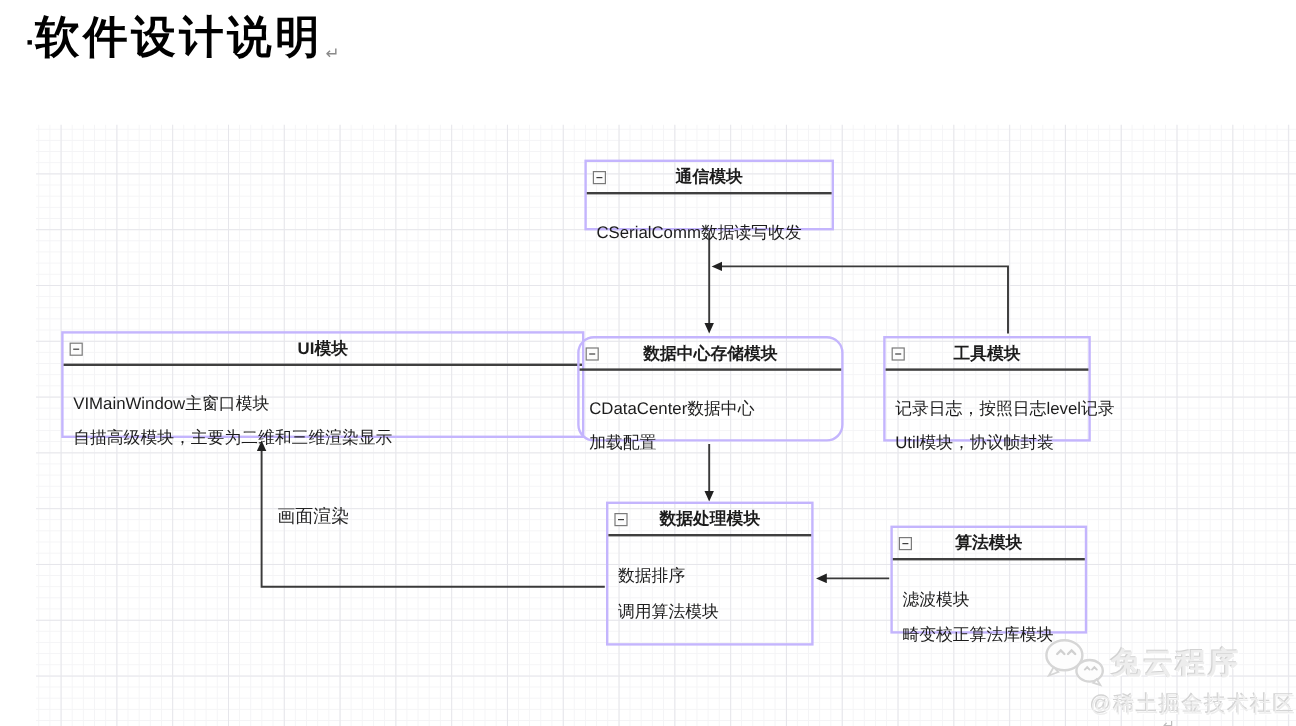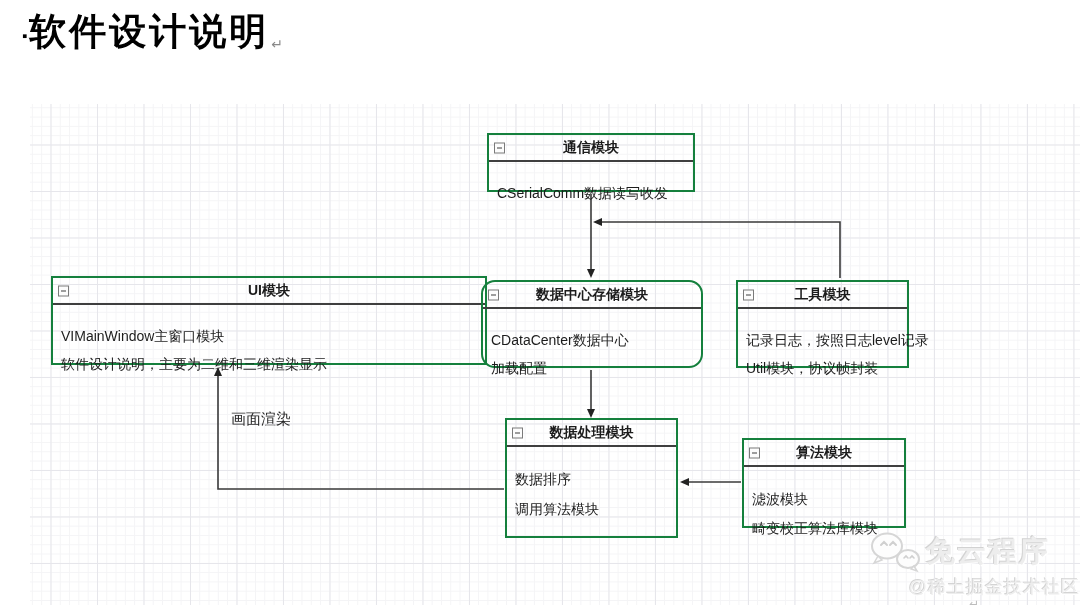--- a/index.html
+++ b/index.html
@@ -21,21 +21,21 @@
     position:absolute;left:30px;top:104px;width:1050px;height:501px;
     background-image:
       linear-gradient(to right,#e6e6eb 1px,transparent 1px),
       linear-gradient(to bottom,#e6e6eb 1px,transparent 1px),
       linear-gradient(to right,#f4f4f6 1px,transparent 1px),
       linear-gradient(to bottom,#f4f4f6 1px,transparent 1px);
     background-size:46.5px 46.5px,46.5px 46.5px,9.3px 9.3px,9.3px 9.3px;
     background-position:-26px -6px;
   }
   
-  .module{position:absolute;border:2px solid #15803d;background:transparent;box-sizing:border-box;color:#1c1c1c;text-align:center;}
+  .module{position:absolute;border:2px solid #c4b5fd;background:transparent;box-sizing:border-box;color:#1c1c1c;text-align:center;}
   .module-header{
     position:relative;height:27px;border-bottom:2px solid #3f3f3f;box-sizing:border-box;
     display:flex;align-items:center;justify-content:center;
     font-size:14px;font-weight:bold;
   }
   .collapse-icon{
     position:absolute;left:5px;top:50%;transform:translateY(-50%);
     width:11px;height:11px;border:1px solid #7a7a7a;background:#fcfcfc;
     display:flex;align-items:center;justify-content:center;box-sizing:border-box;
   }
@@ -46,26 +46,26 @@
   .m-comm .mline{height:27px;}
   .m-ui    {left:51px; top:276px;width:436px;height:89px;}
   .m-dc    {left:481px;top:280px;width:222px;height:88px;border-radius:14px;}
   .m-tools {left:736px;top:280px;width:173px;height:88px;}
   .m-proc  {left:505px;top:418px;width:173px;height:120px;}
   .m-proc .mline{height:30px;}
   .m-algo  {left:742px;top:438px;width:164px;height:90px;}
   .m-algo .mline{height:29px;}
   
   .edges{position:absolute;left:0;top:0;width:1080px;height:605px;pointer-events:none;}
-  .edge-label{position:absolute;left:231px;top:410px;font-size:15px;color:#242424;white-space:nowrap;text-align:center;}
+  .edge-label{position:absolute;left:231px;top:421px;font-size:15px;color:#242424;white-space:nowrap;text-align:center;}
   
   .watermark{position:absolute;left:868px;top:531px;width:212px;color:#ebebeb;}
   .wm-row1{display:flex;align-items:center;}
   .wm-name{
-    font-size:29px;font-weight:bold;letter-spacing:2px;color:#ededed;
+    font-size:25px;font-weight:bold;letter-spacing:2px;color:#ededed;
     text-shadow:-1px -1px 0 #d2d2d2,1px 1px 0 #ffffff;
   }
   .wm-row2{
     margin-top:2px;text-align:right;font-size:18px;letter-spacing:1px;color:#ededed;
     text-shadow:-1px -1px 0 #d4d4d4,1px 1px 0 #ffffff;
   }
   .wm-return{text-align:center;color:#bdbdbd;font-size:12px;line-height:10px;}
   .wm-icon{margin-right:4px;}
 </style>
 </head>
@@ -108,21 +108,21 @@
 
 <div class="module m-ui">
   <div class="module-header">
     <span class="collapse-icon">
         <span class="minus-bar"></span>
       </span>
     <span>UI模块</span>
   </div>
   <div class="module-body">
     <div class="mline">VIMainWindow主窗口模块</div>
-    <div class="mline">软件设计说明，主要为二维和三维渲染显示</div>
+    <div class="mline">自描高级模块，主要为二维和三维渲染显示</div>
   </div>
 </div>
 
 <div class="module m-dc">
   <div class="module-header">
     <span class="collapse-icon">
         <span class="minus-bar"></span>
       </span>
     <span>数据中心存储模块</span>
   </div>

